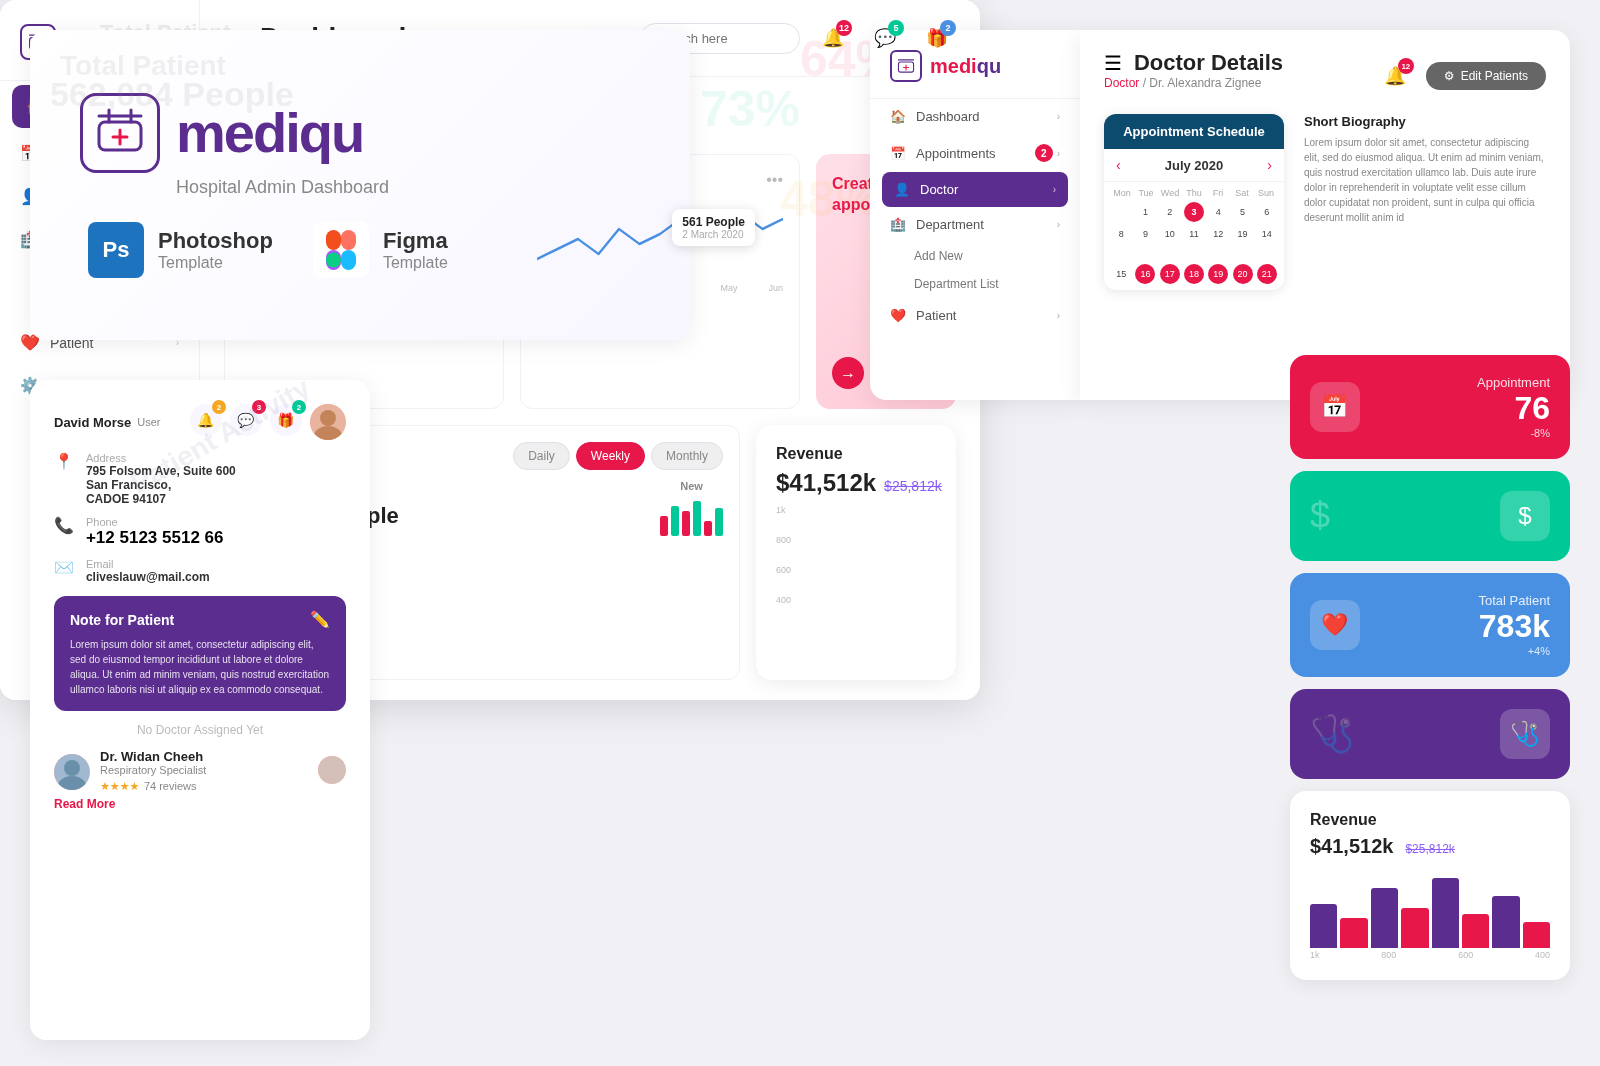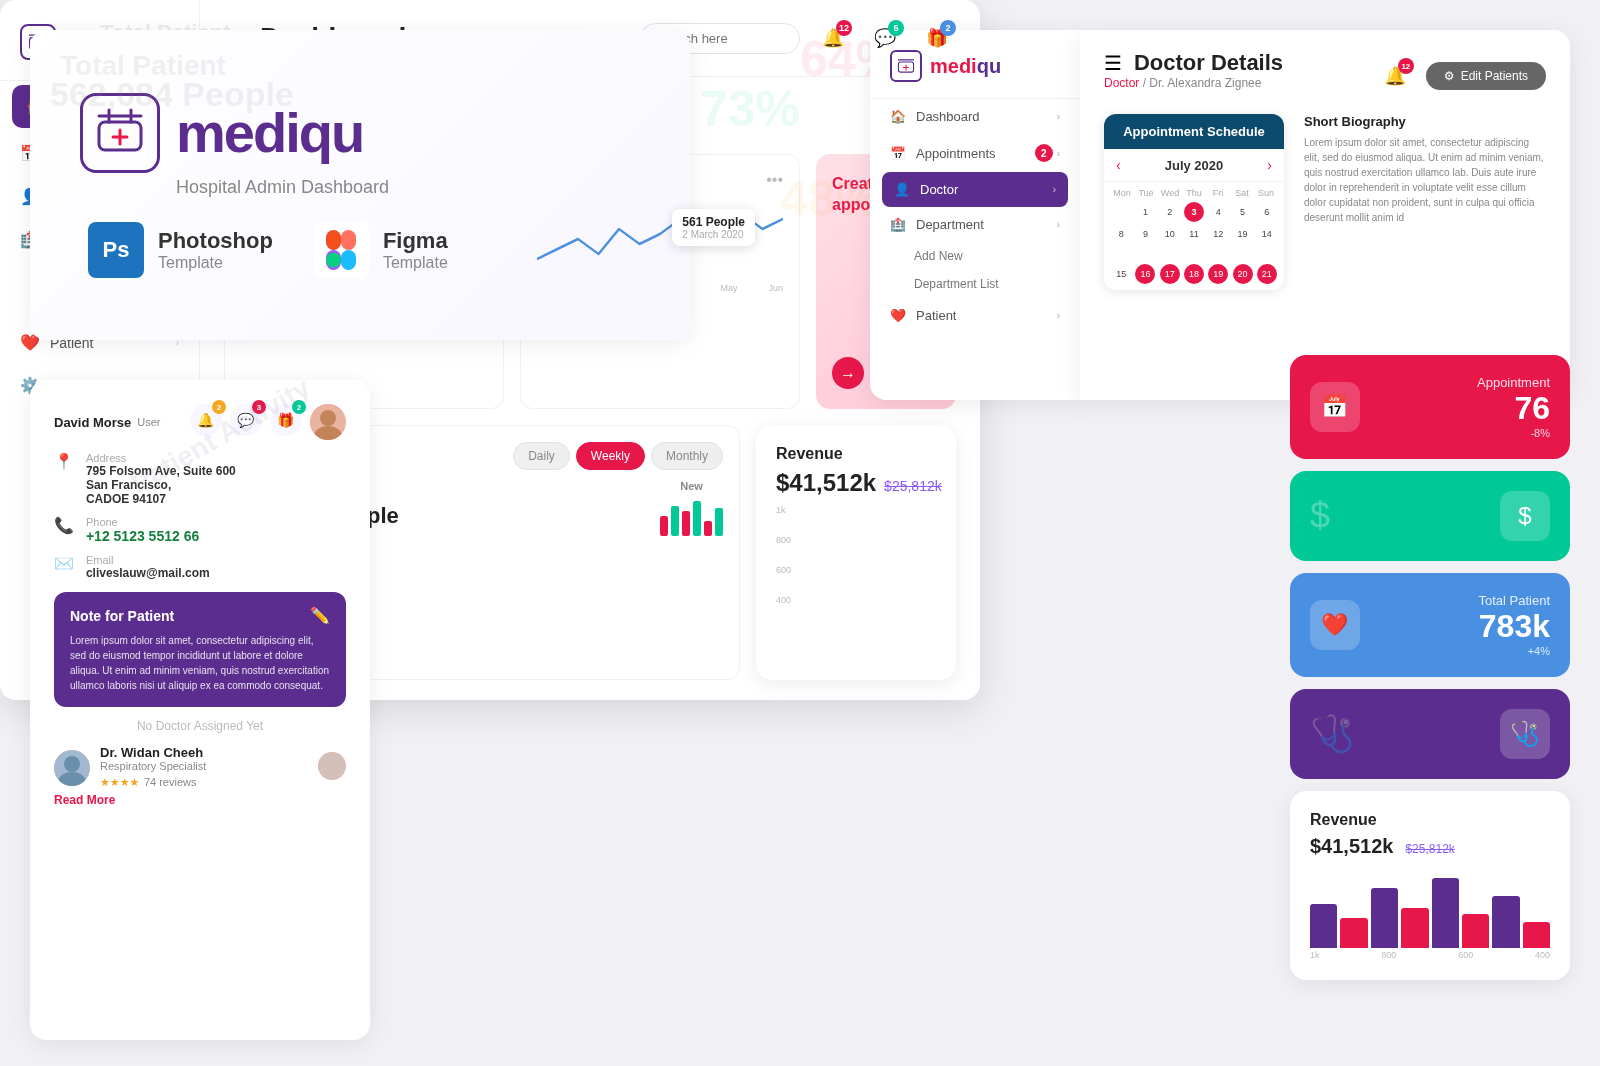--- a/index.html
+++ b/index.html
@@ -1240,21 +1240,21 @@
       <div class="info-label">Address</div>
       <div style="font-size:12px;font-weight:600;color:#333;">795 Folsom Ave, Suite 600<br>San Francisco,<br><strong>CADOE 94107</strong></div>
     </div>
   </div>
 
   
   <div class="info-row">
     <span class="info-icon">📞</span>
     <div>
       <div class="info-label">Phone</div>
-      <div style="font-size:14px;font-weight:600;color:#15803d;">+12 5123 5512 66</div>
+      <div style="font-size:17px;font-weight:600;color:#000000;">+12 5123 5512 66</div>
     </div>
   </div>
 
   
   <div class="info-row">
     <span class="info-icon">✉️</span>
     <div>
       <div class="info-label">Email</div>
       <div style="font-size:12px;font-weight:600;color:#333;">cliveslauw@mail.com</div>
     </div>

